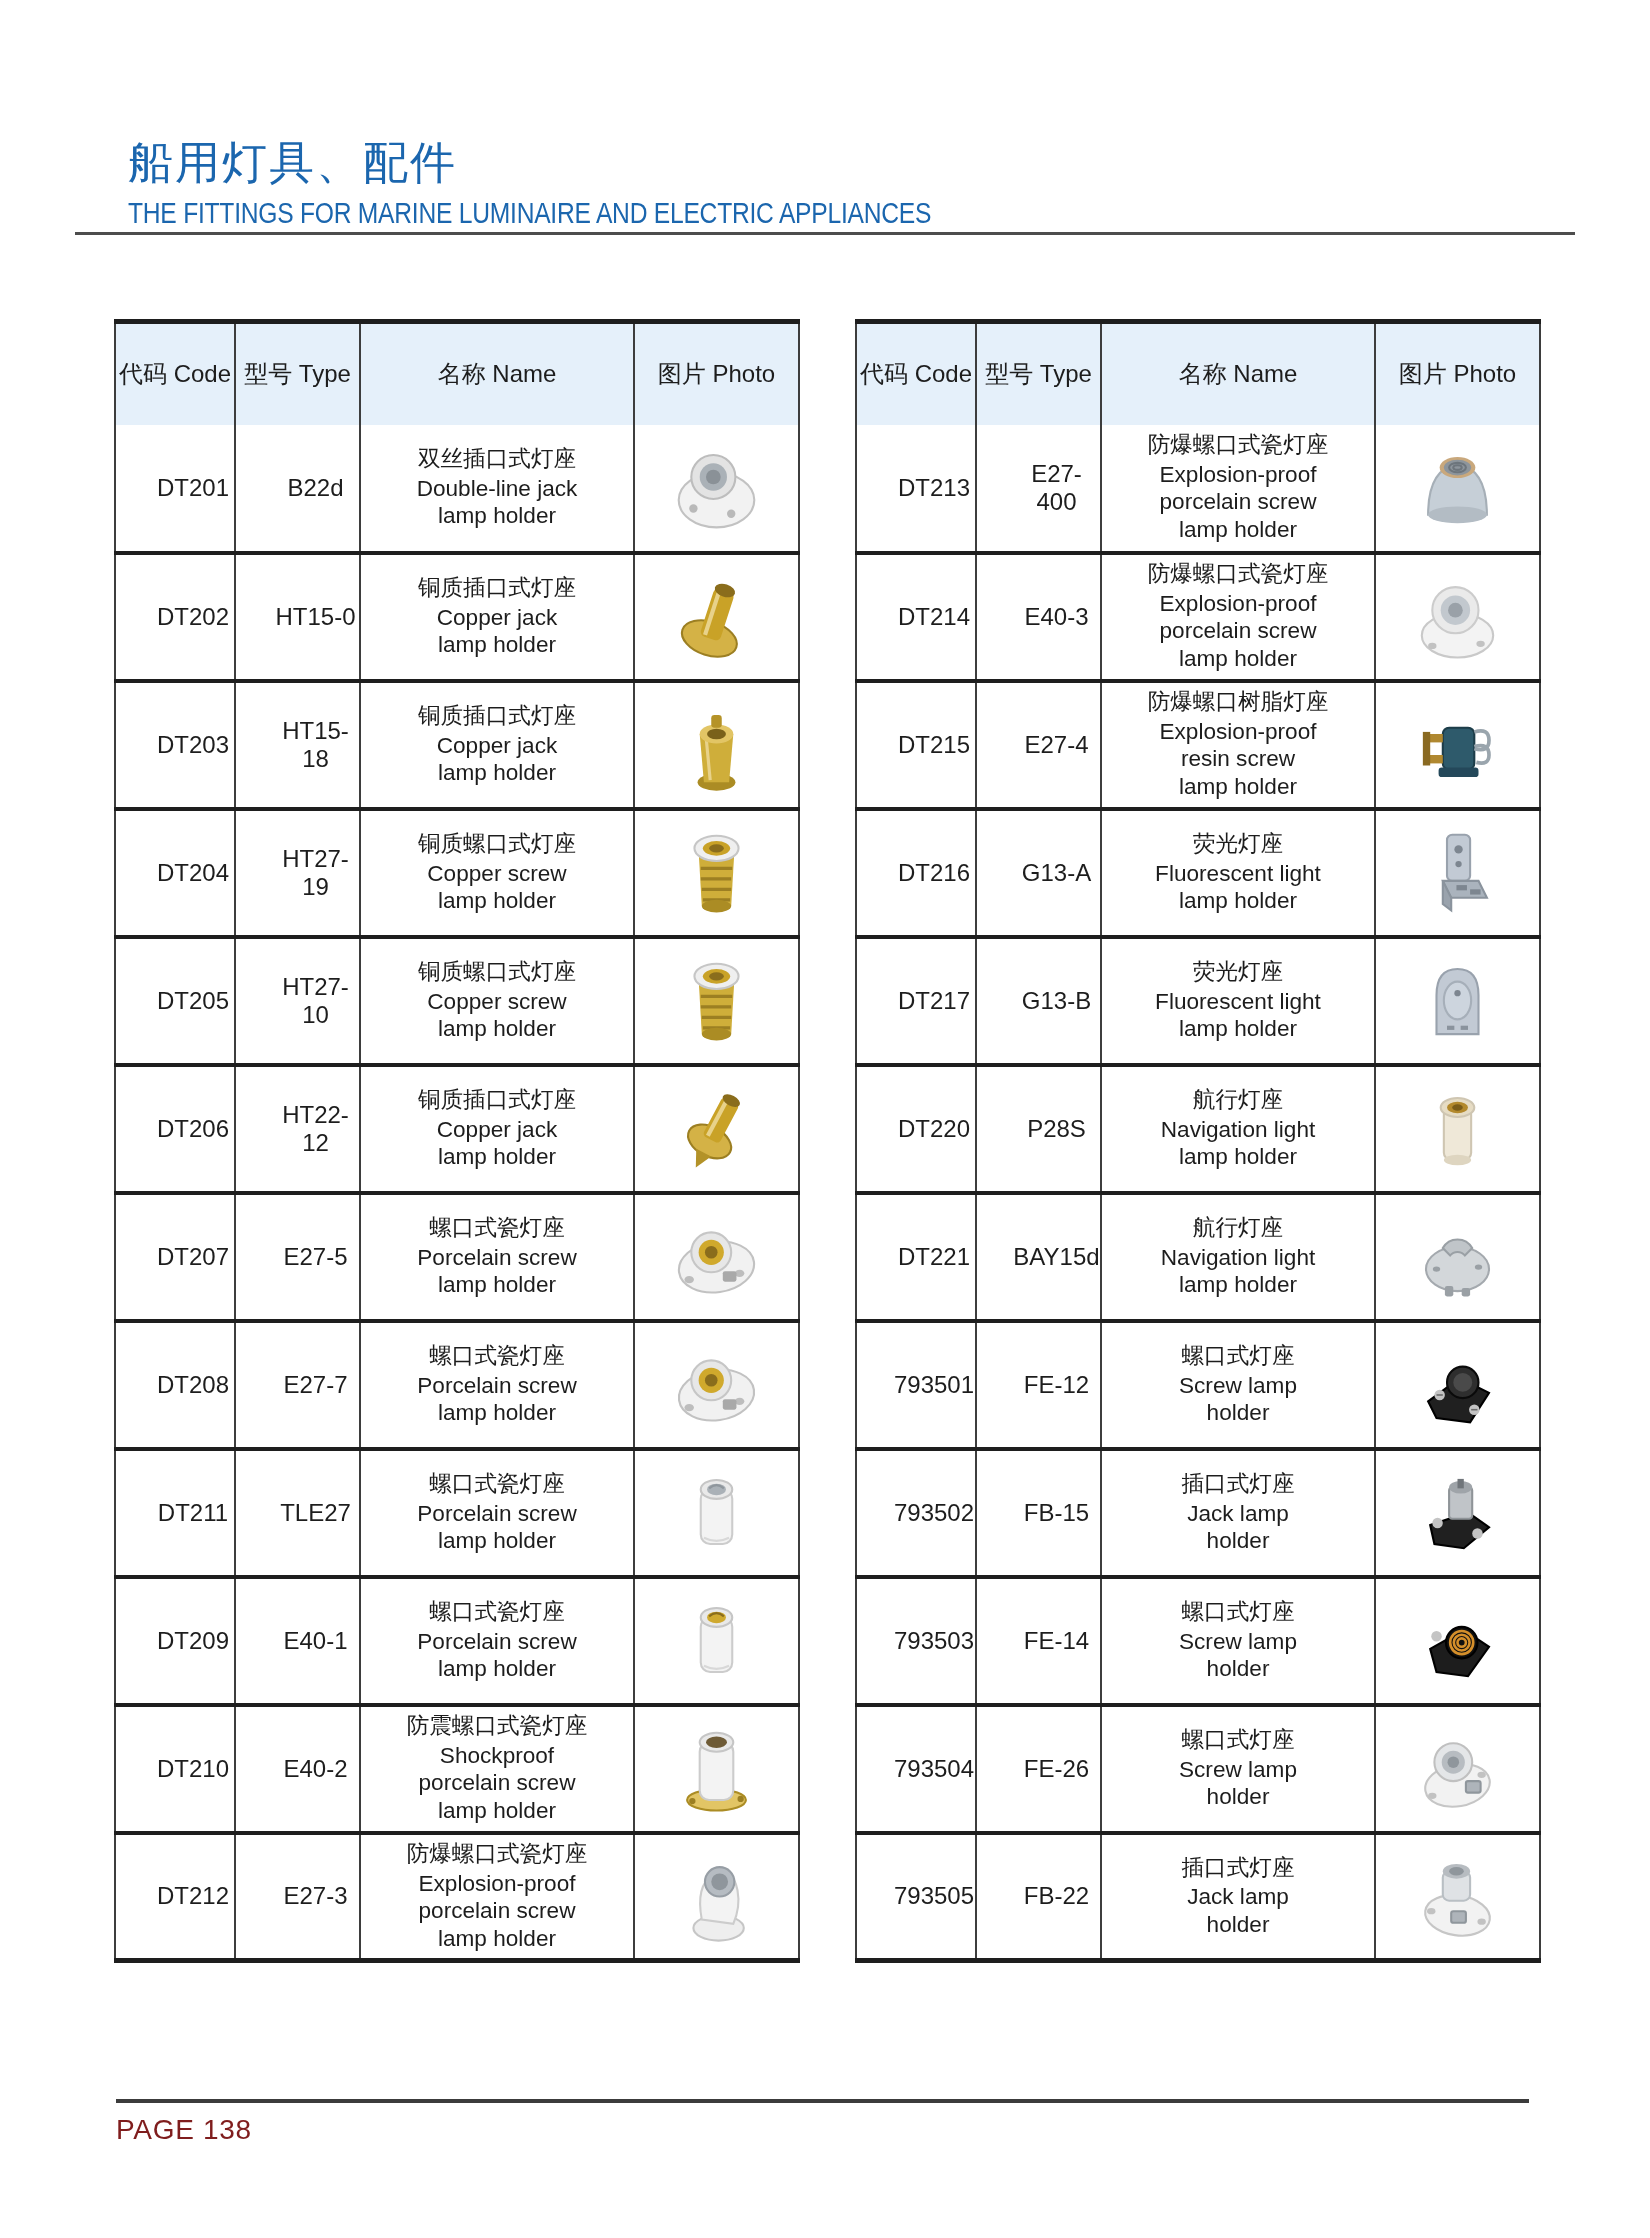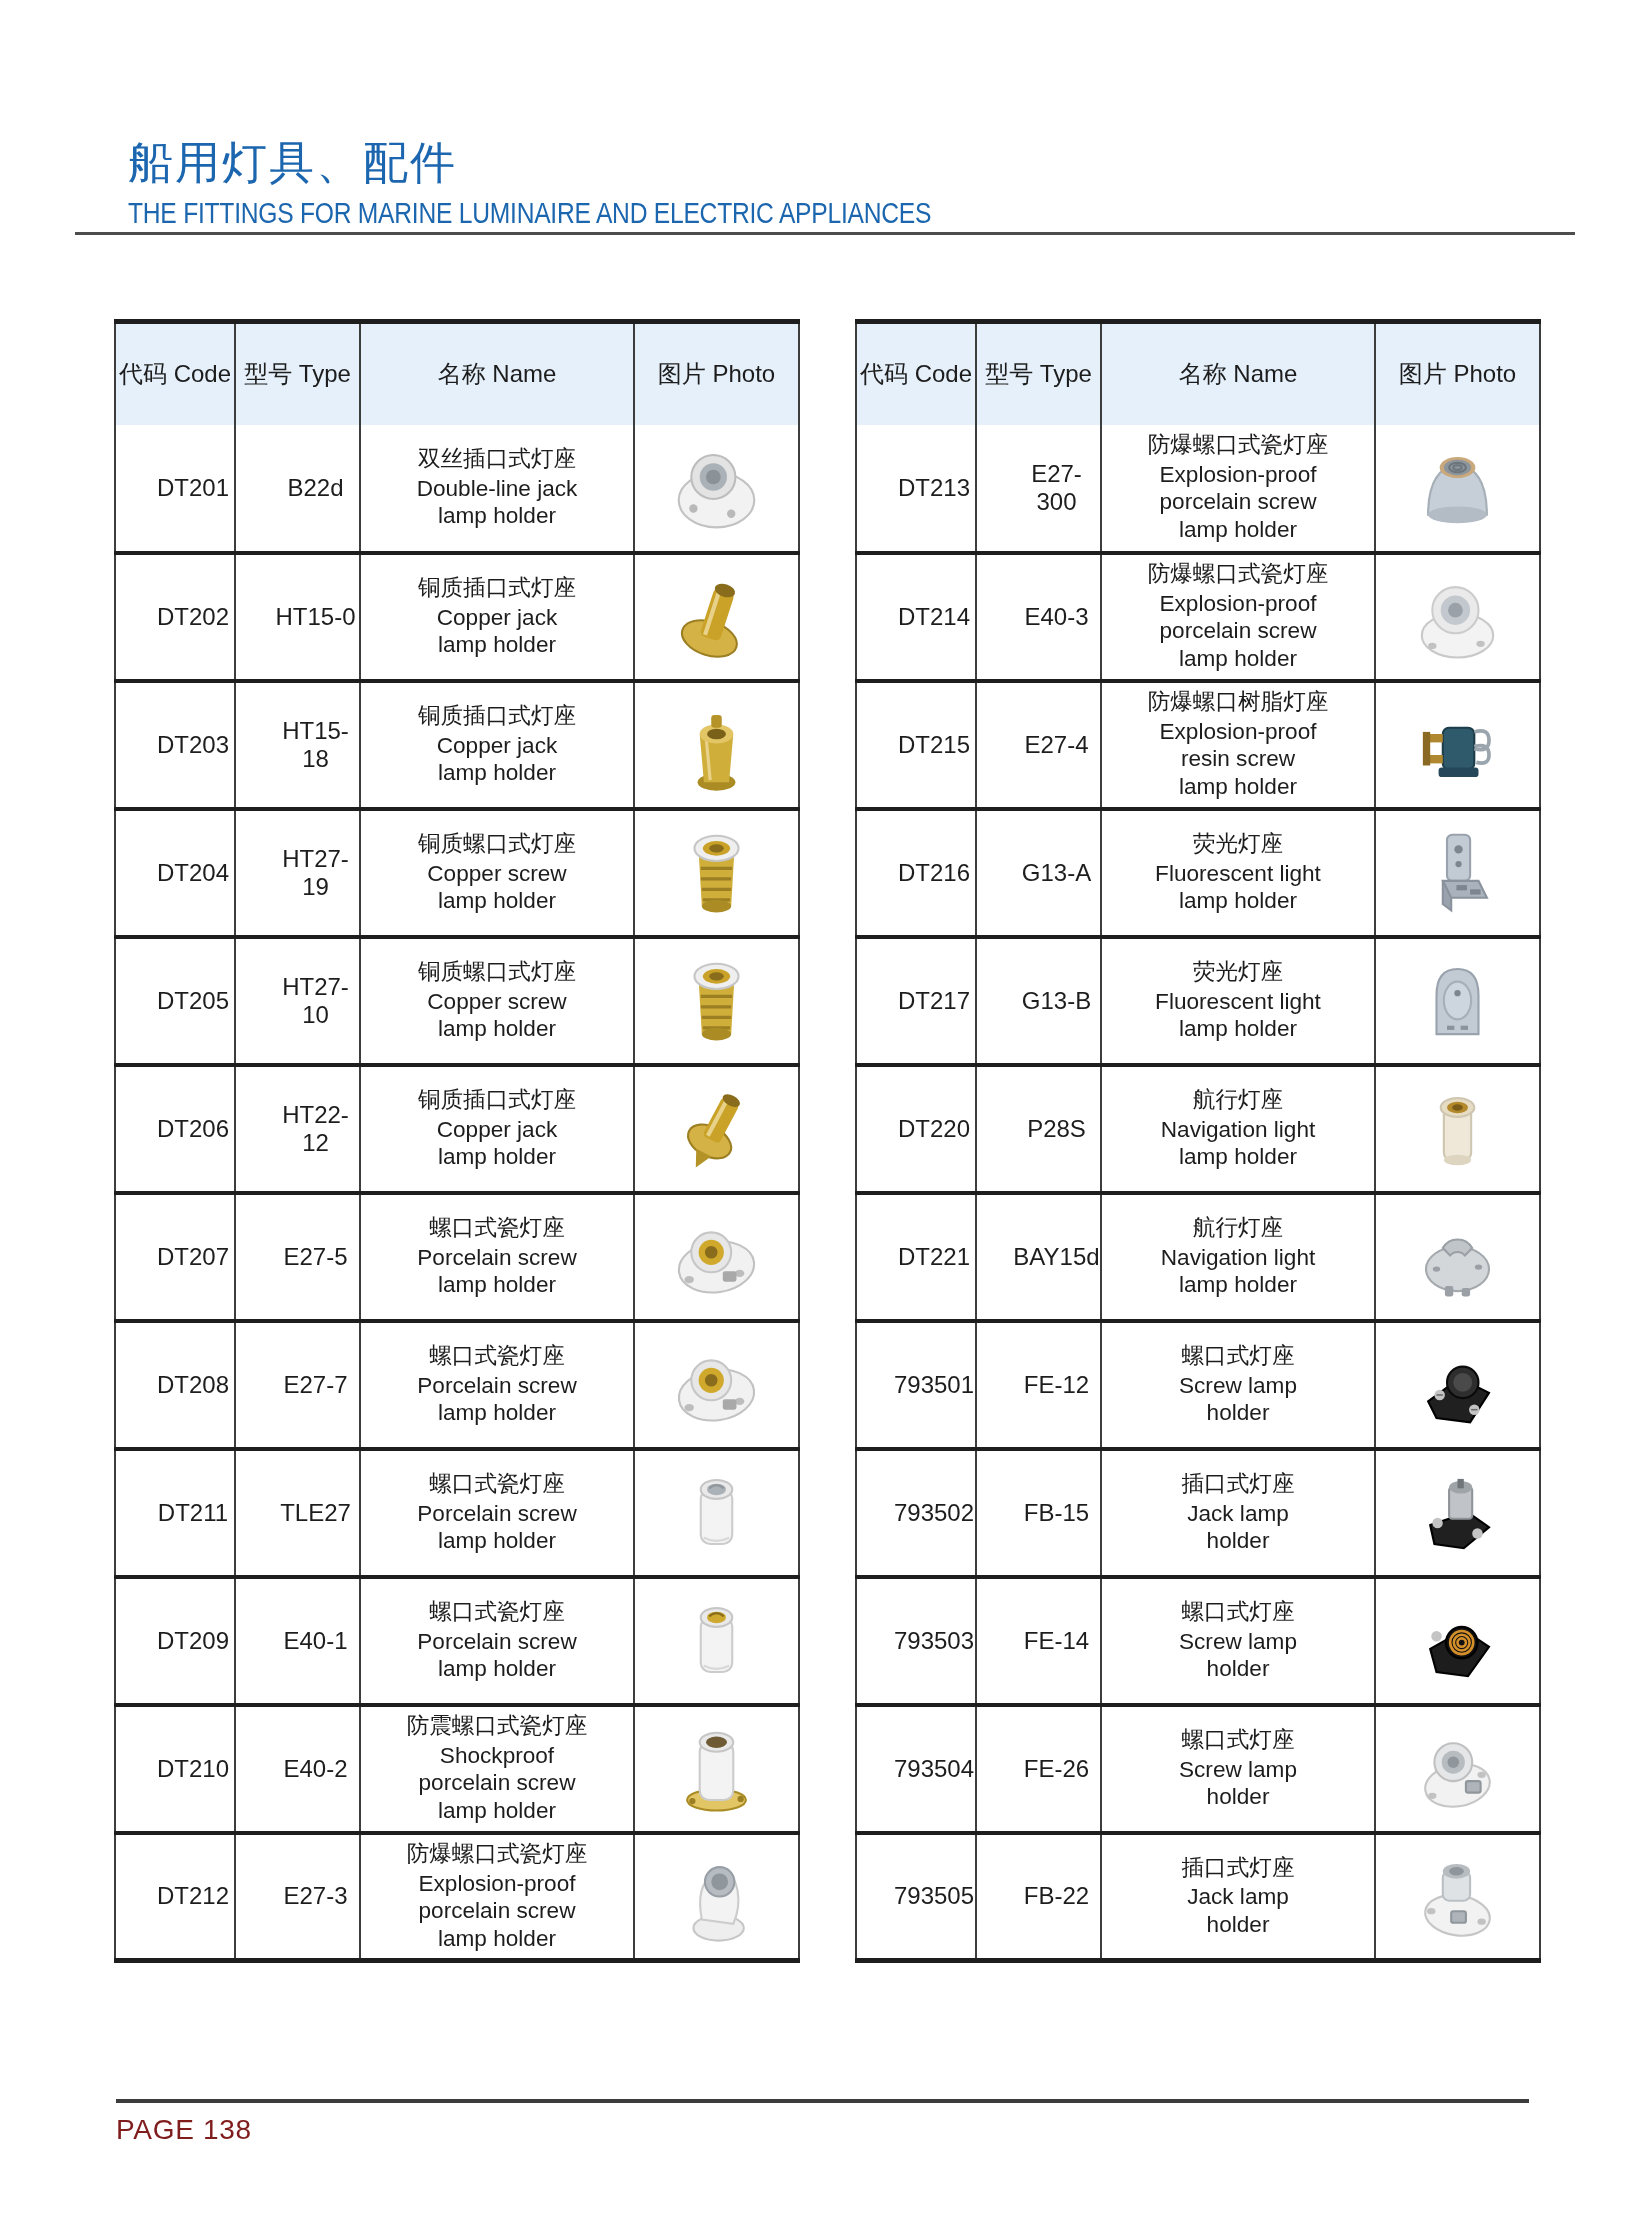--- a/index.html
+++ b/index.html
@@ -457,21 +457,21 @@
       <tr>
         <th>代码 Code</th>
         <th>型号 Type</th>
         <th>名称 Name</th>
         <th>图片 Photo</th>
       </tr>
     </thead>
     <tbody>
         <tr>
           <td class="code">DT213</td>
-          <td class="type">E27-300</td>
+          <td class="type">E27-400</td>
           <td>
             <div class="name-cn">防爆螺口式瓷灯座</div>
             <div class="name-en">Explosion-proof
 porcelain screw
 lamp holder</div>
           </td>
           <td>
             <svg class="photo" viewBox="0 0 100 100">
               <use href="#gray-dome-screw-holder" xlink:href="#gray-dome-screw-holder"></use>
             </svg>

